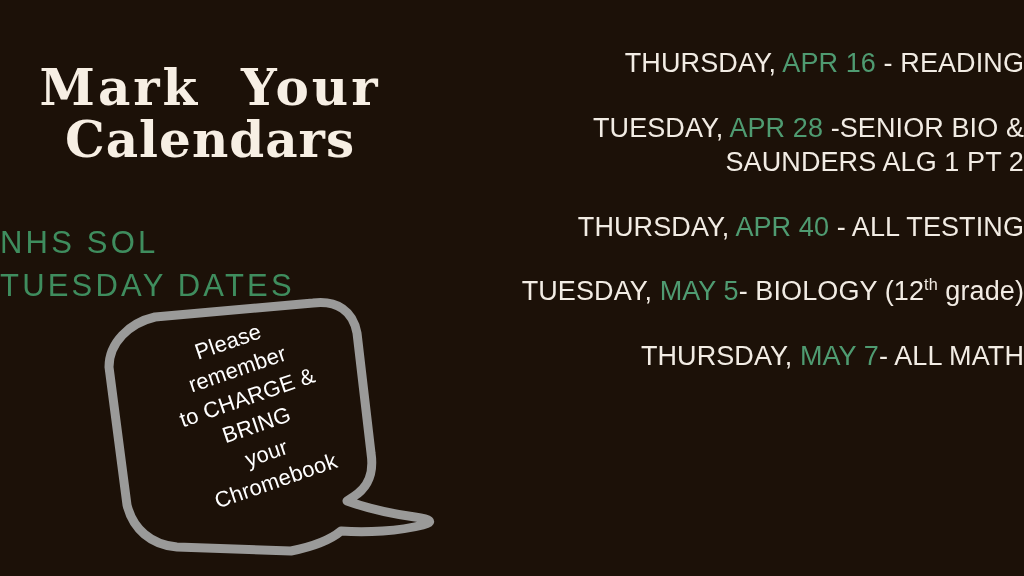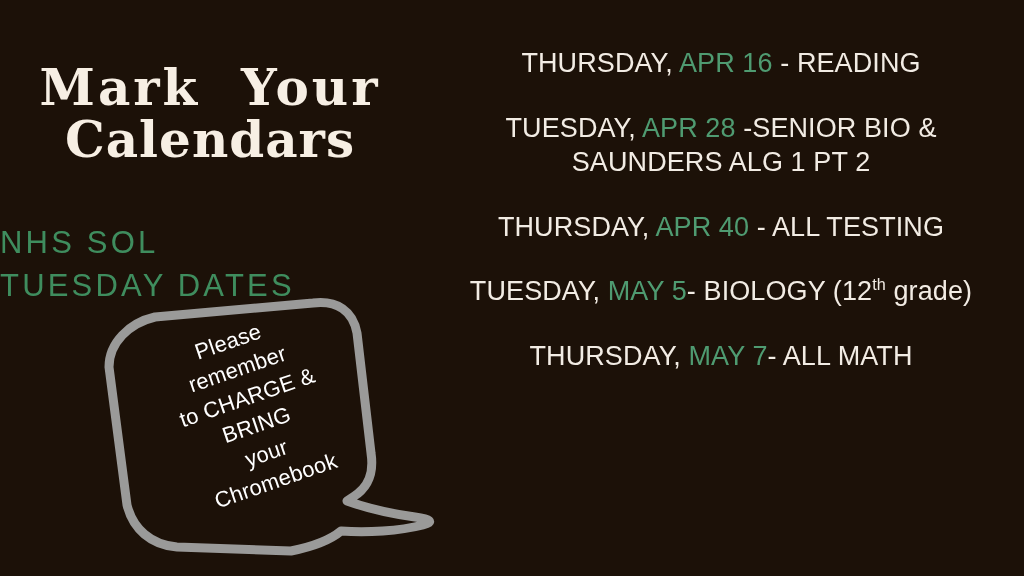--- a/index.html
+++ b/index.html
@@ -105,21 +105,21 @@
     color: #f2ece4;
     font-family: "Liberation Sans", sans-serif;
     font-size: 27px;
     line-height: 1.28;
     letter-spacing: 0.1px;
   }
   .date-row {
     margin-bottom: 30px;
   }
   .date-row:last-child { margin-bottom: 9px; }
-  .date-row .dline { display: block; white-space: pre-wrap; }
+  .date-row .dline { display: block; white-space: pre-wrap; text-align: right; }
   .accent { color: #4f9b71; }
   sup.sup-th {
     font-size: 0.6em;
     vertical-align: super;
     line-height: 0;
   }
 </style>
 </head>
 <body>
 

